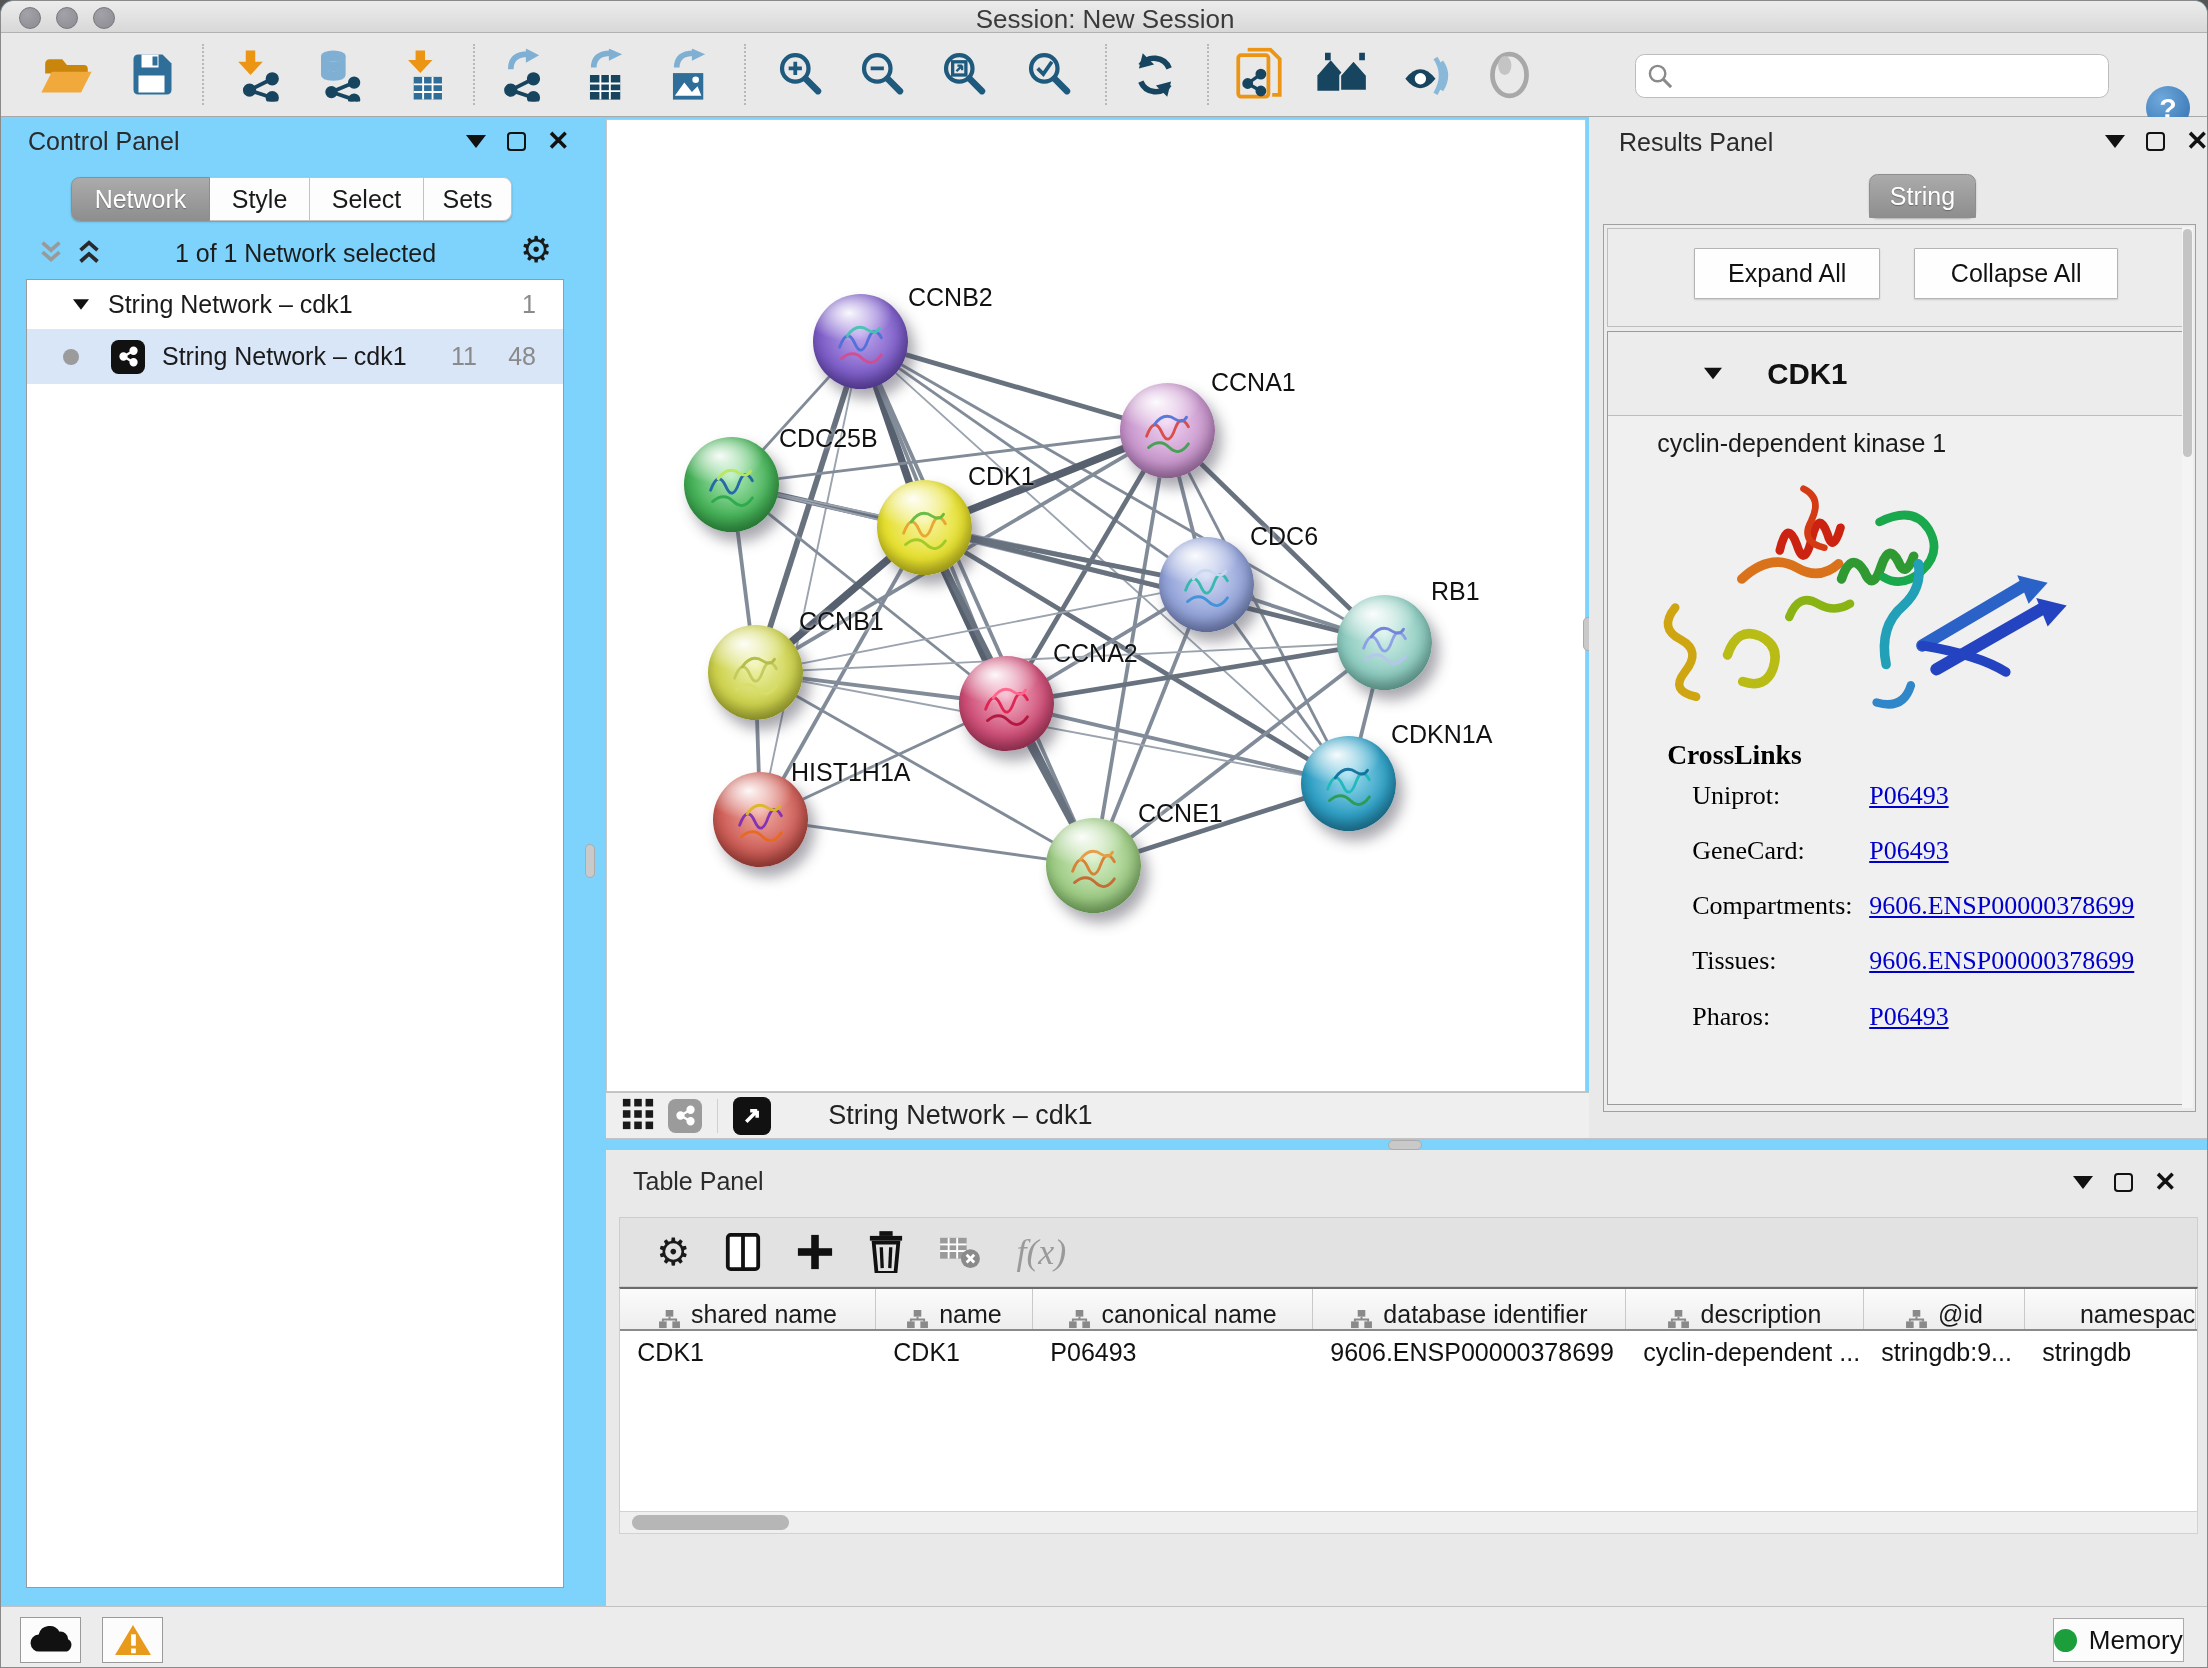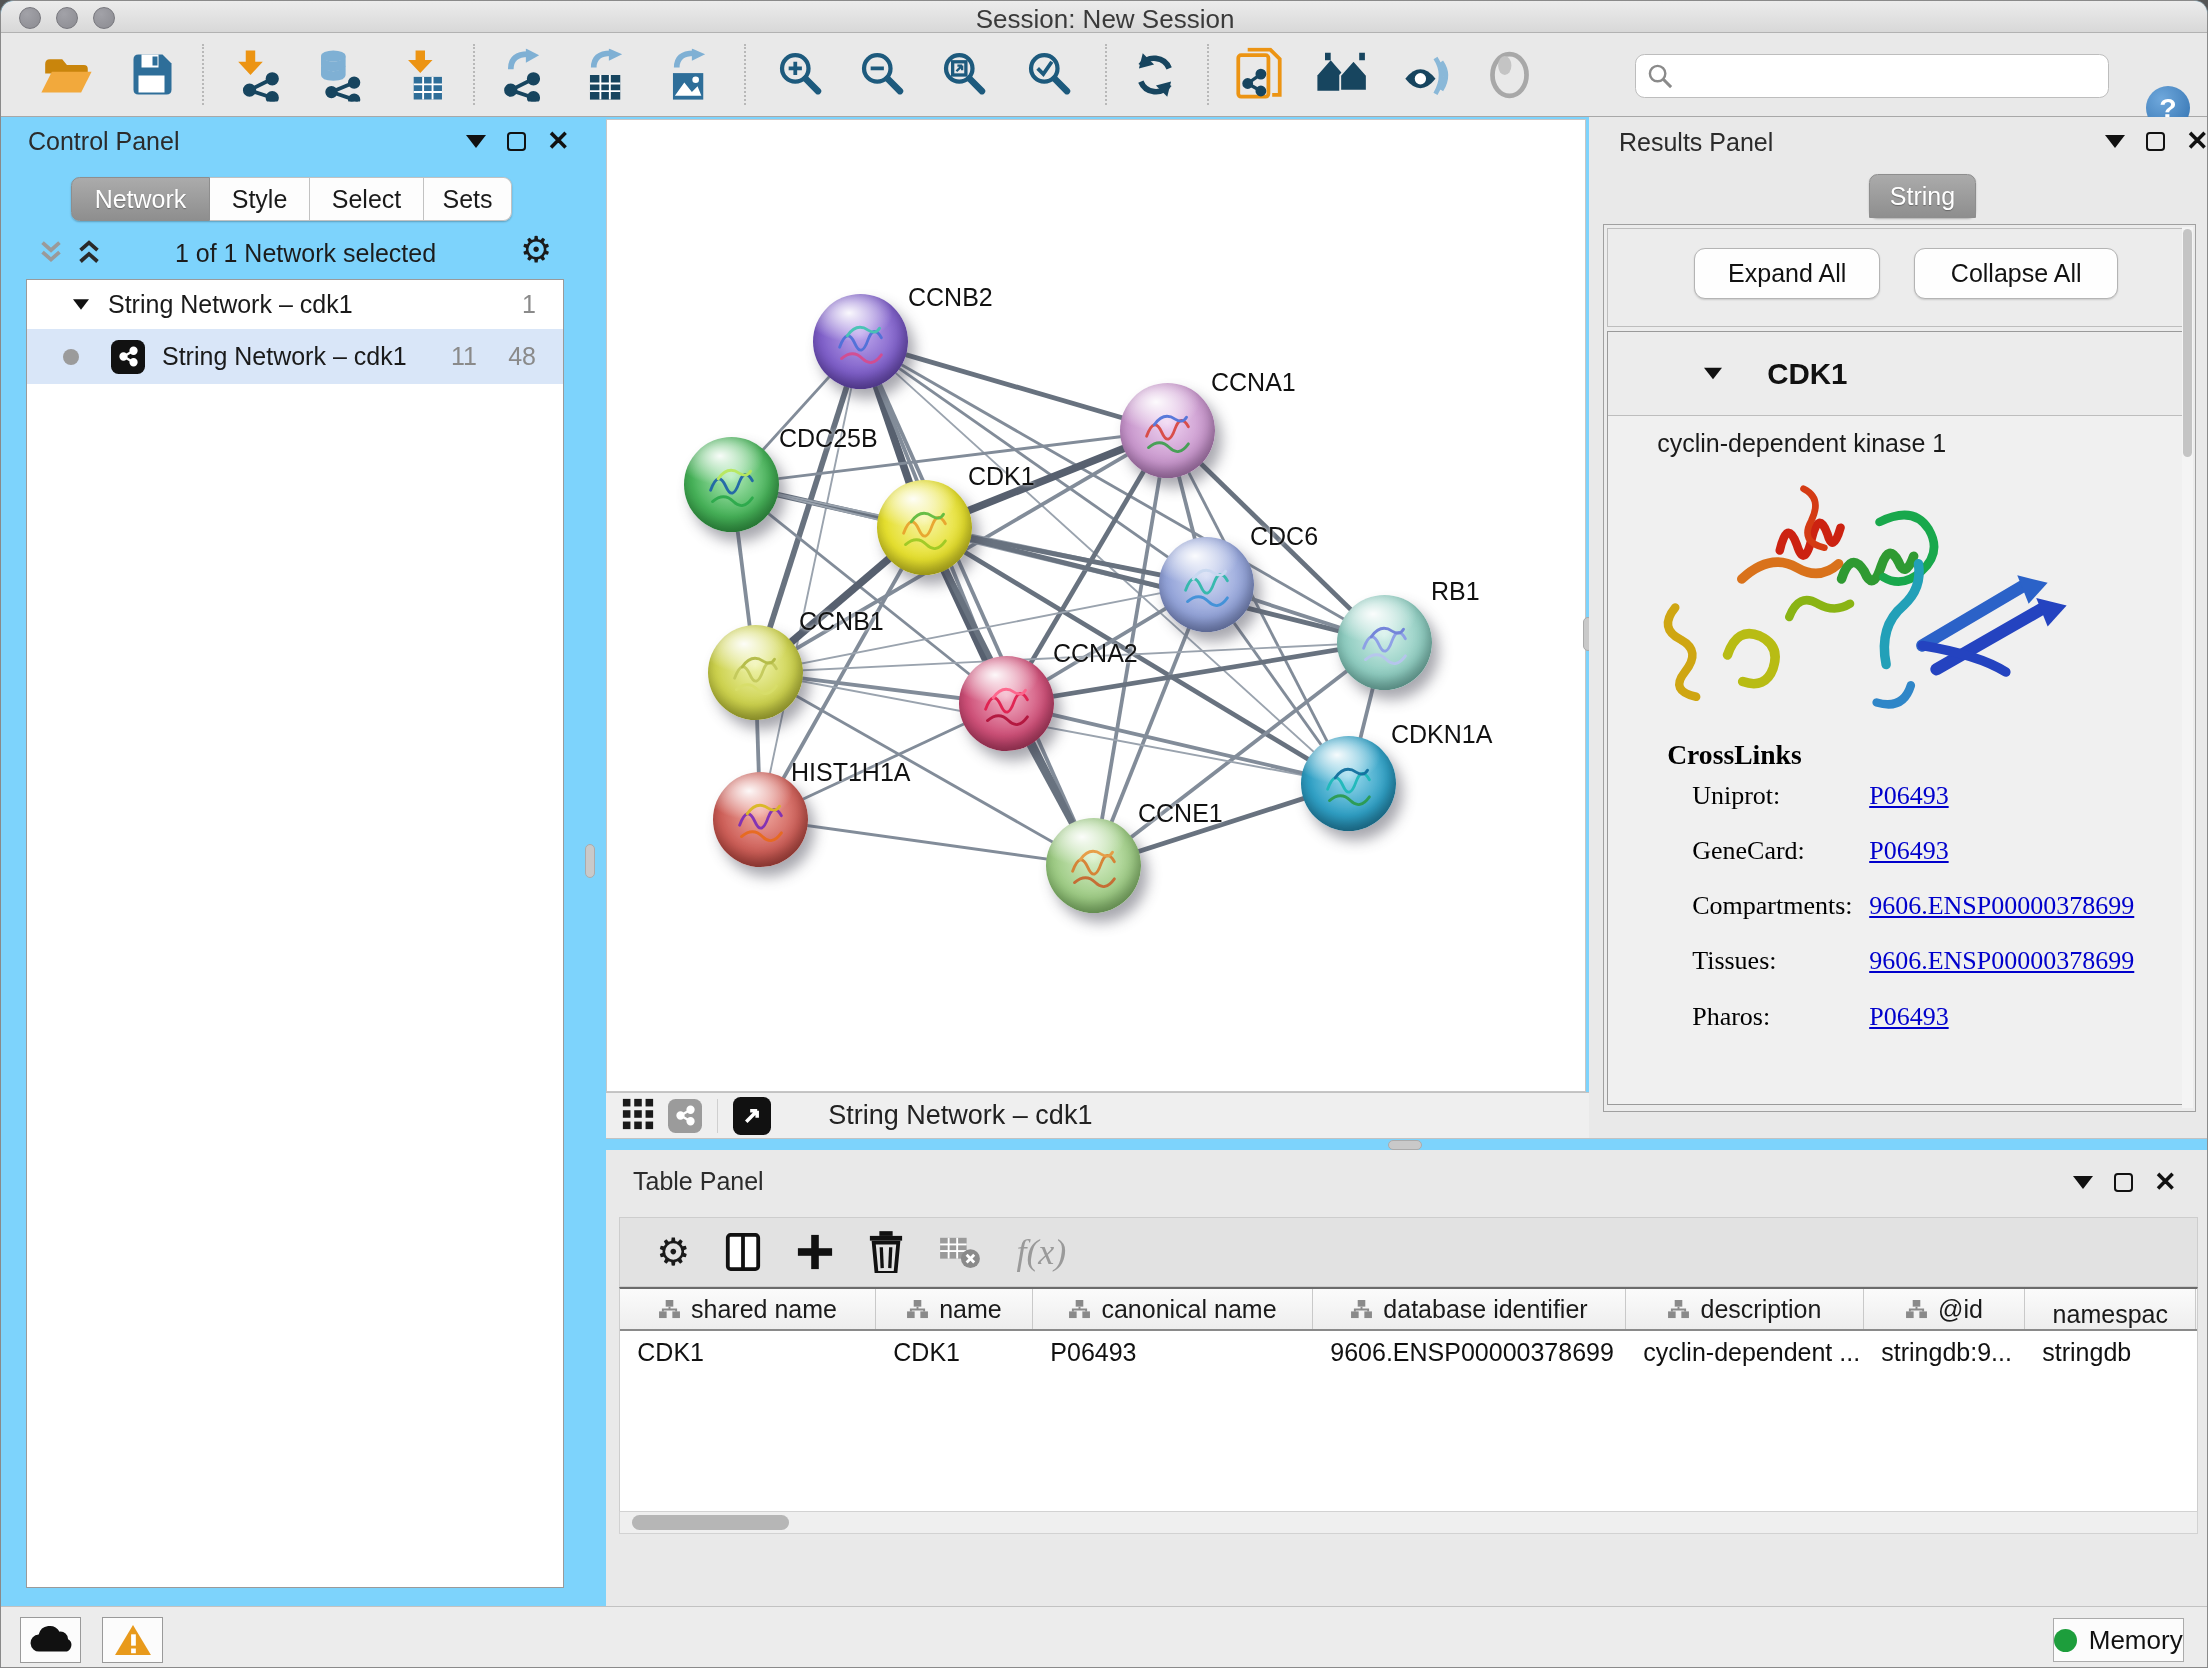--- a/index.html
+++ b/index.html
@@ -67,21 +67,21 @@
   .nav-title{ font-size:27px; color:#222;}
   .cnt-txt{ font-size:26px; color:#80858e;}
   .chk{ width:28.5px; height:28.5px; border-radius:5.7px; background:#59a0dc; border:1px solid #3c7cb8;
     color:#fff; font-size:22px; font-weight:bold; display:flex; align-items:center; justify-content:center;}
   
   .results{ position:absolute; left:1588px; top:116px; width:620px; height:1021px; background:#e9e9e9;}
   .rbox{ position:absolute; left:14.3px; top:107px; width:593px; height:888px;
     border:1.9px solid #a0a0a0; background:#ececec;}
   .rsub{ position:absolute; left:2.9px; top:2.9px; width:582px; height:99px; border:1.9px solid #bdbdbd;}
   .rbtn{ position:absolute; top:19px; height:51px; background:#fefefe; border:1.9px solid #b4b4b4;
-    border-radius:11px; font-size:25px; display:flex; align-items:center; justify-content:center; color:#111;
+    border-radius:1px; font-size:25px; display:flex; align-items:center; justify-content:center; color:#111;
     box-shadow:0 1px 1.9px rgba(0,0,0,.15);}
   .entry{ position:absolute; left:2.9px; top:106px; width:582px; height:774px; border:1.9px solid #9a9a9a; background:#f0f0f0;}
   .entry-head{ position:absolute; left:0; top:0; width:100%; height:84px; background:#ececec;
     border-bottom:1.9px solid #bdbdbd; display:flex; align-items:center;}
   .entry-name{ font-size:29.5px; font-weight:bold; color:#111;}
   .entry-desc{ position:absolute; left:49px; top:97px; font-size:25px; color:#1a1a1a;}
   .xl-title{ position:absolute; left:59px; top:407px; font-family:"Liberation Serif", serif;
     font-weight:bold; font-size:27.6px; color:#000;}
   .xlrow{ position:absolute; left:84px; width:476px; height:42px; font-family:"Liberation Serif", serif; font-size:26px;}
   .xlrow .lab{ position:absolute; left:0; color:#000;}
@@ -90,21 +90,21 @@
   .vthumb{ position:absolute; left:1px; top:1.9px; width:8.6px; height:228px; background:#c4c4c4; border-radius:4.8px;}
   
   .handle{ position:absolute; background:#c9c9c9; border:1px solid #ababab; border-radius:5.7px;}
   
   .tablepanel{ position:absolute; left:605px; top:1149px; width:1604px; height:457px; background:#e9e9e9;}
   .tp-toolbar{ position:absolute; left:13.3px; top:67px; width:1579px; height:70px;
     background:#e2e2e2; border:1.9px solid #cdcdcd; display:flex; align-items:center; gap:34px; padding-left:36px;}
   .tp-table{ position:absolute; left:13.3px; top:137px; width:1579px; height:224px; background:#fff;
     border-top:2.9px solid #6b6b6b; border-left:1.9px solid #cdcdcd; border-right:1.9px solid #cdcdcd;}
   .thead{ display:flex; height:42px; background:linear-gradient(#fbfbfb,#eeeeee); border-bottom:2.9px solid #8a8a8a;}
-  .th{ display:flex; align-items:center; justify-content:center; gap:11.4px; font-size:25px; color:#1a1a1a;
+  .th{ display:flex; align-items:flex-end; justify-content:center; gap:11.4px; font-size:25px; color:#1a1a1a;
     border-right:1px solid #c9c9c9; overflow:hidden; white-space:nowrap;}
   .trowdata{ display:flex; height:42px;}
   .td{ font-size:25px; color:#111; padding-left:17px; display:flex; align-items:center;
     overflow:hidden; white-space:nowrap;}
   .hscroll{ position:absolute; left:13.3px; top:361px; width:1579px; height:23px; background:#efefef;
     border:1px solid #d2d2d2;}
   .hthumb{ position:absolute; left:11.4px; top:2.9px; width:157px; height:15px; background:#b6b6b6; border-radius:8.6px;}
   
   .statusbar{ position:absolute; left:0; top:1605px; width:2208px; height:63px;
     background:#ececec; border-top:1.9px solid #c2c2c2;}

